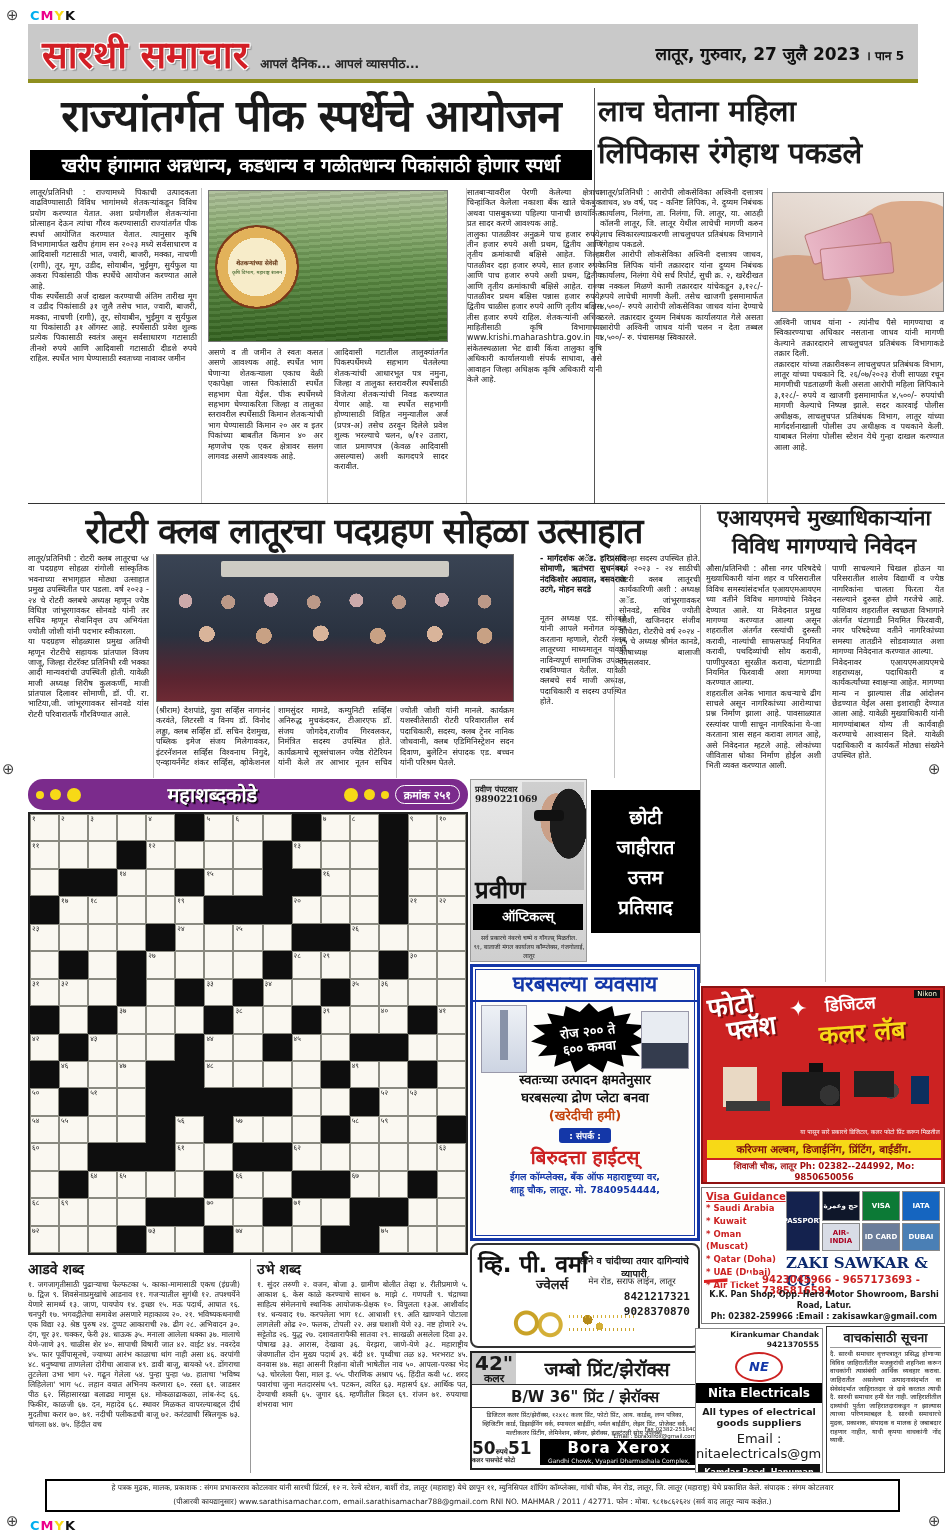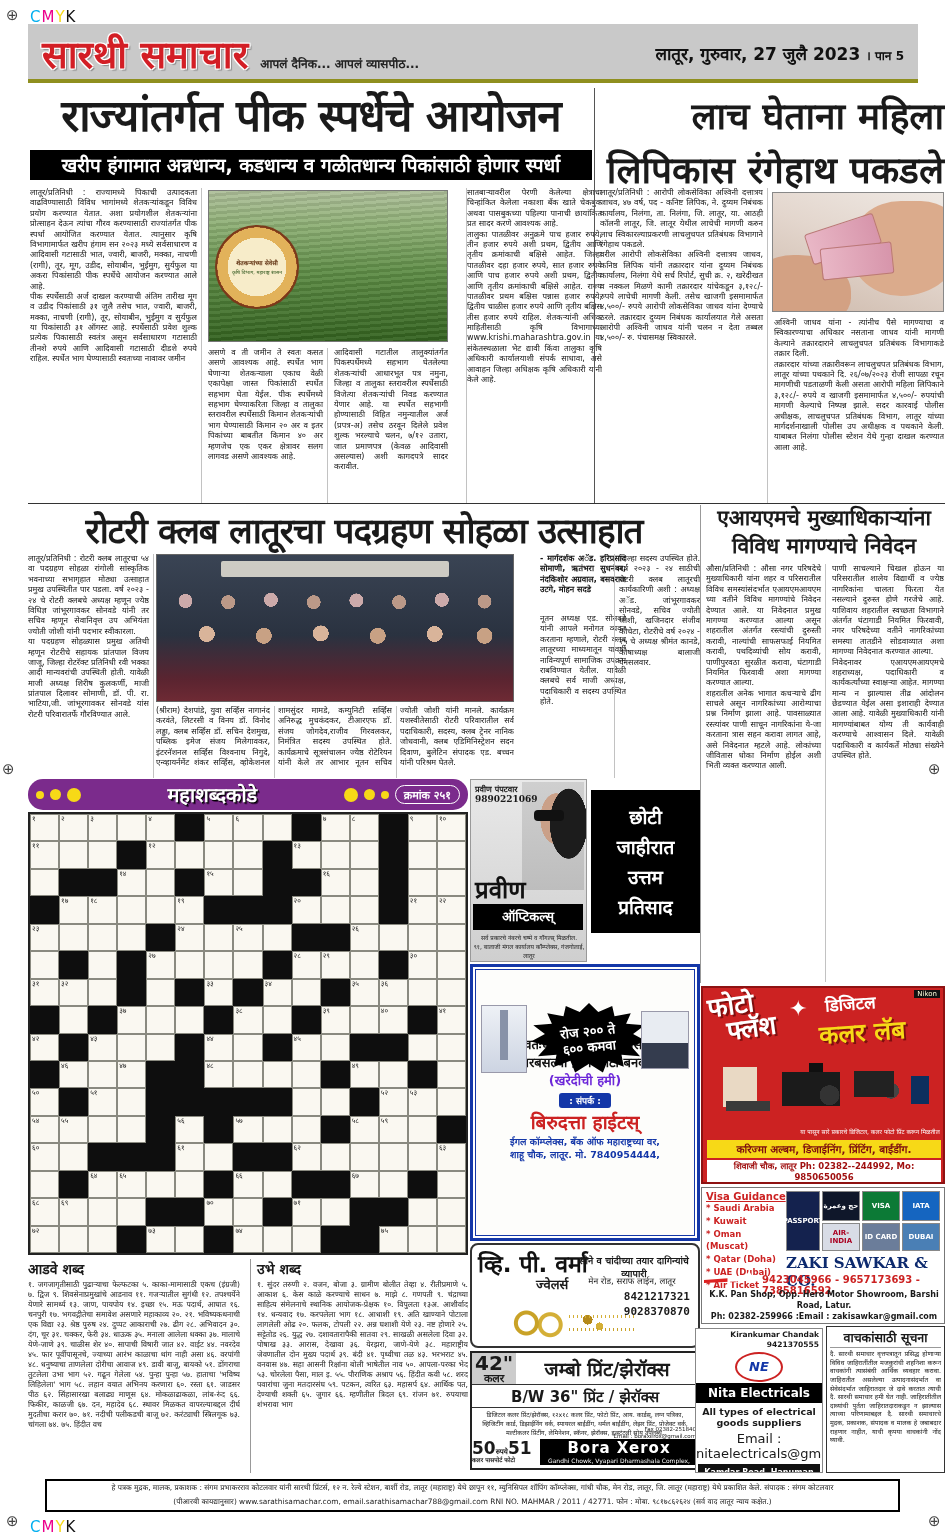--- a/index.html
+++ b/index.html
@@ -1,20 +1,20 @@
 <!DOCTYPE html>
 <html style="--mastred: #d31e25; --maststripe: #c9c9c9; --olive: #8f8f1f; --purple: #7b2b8c; --yellow: #f7d917; --blue: #1437a8; --adred: #cc2222; --cyan: #00aeef; --magenta: #ec008c;"><head>
 <meta charset="utf-8">
 <style>
   html,body{margin:0;padding:0;background:#ffffff;}
   .page{position:relative;width:945px;height:1538px;background:#fff;overflow:hidden;
         font-family:"DejaVu Sans",sans-serif;color:#1a1a1a;}
   .abs{position:absolute;}
   .reg{position:absolute;font-size:15px;color:#444;}
-  .cmyk{position:absolute;font-size:15px;font-weight:normal;letter-spacing:1px;}
+  .cmyk{position:absolute;font-size:13px;font-weight:bold;letter-spacing:1px;}
   .cmyk .c{color:var(--cyan);} .cmyk .m{color:var(--magenta);}
   .cmyk .y{color:var(--yellow);} .cmyk .k{color:#111;}
 
   
   .masthead{left:28px;top:24px;width:890px;height:58px;background:var(--maststripe);
             display:flex;align-items:center;justify-content:space-between;padding:0 14px;box-sizing:border-box;}
   .mast-title{font-family:"DejaVu Serif",serif;font-size:38px;font-weight:bold;color:var(--mastred);
               text-shadow:-1px -1px 0 #fff,1px -1px 0 #fff,-1px 1px 0 #fff,1px 1px 0 #fff,2px 2px 1px #888;}
   .mast-tag{font-size:12px;font-weight:bold;color:#222;margin-left:12px;}
   .mast-date{font-size:17px;font-weight:bold;color:#111;white-space:nowrap;}
@@ -35,21 +35,21 @@
                repeating-linear-gradient(175deg,rgba(255,255,255,.06) 0 3px,rgba(0,0,0,.08) 3px 6px),
                linear-gradient(180deg,#aebf9a 0%,#8fb076 22%,#5d8c45 55%,#33621f 100%);}
   .emblem{position:absolute;left:6px;top:34px;width:84px;height:84px;border-radius:50%;
           background:radial-gradient(circle at 50% 50%, #f7ecc9 0 52%, #e2b25a 52% 70%, #a5522a 70% 100%);
           border:2px solid #7a3a1a;display:flex;flex-direction:column;align-items:center;justify-content:center;
           text-align:center;box-sizing:border-box;}
   .emblem .e1{font-size:6px;font-weight:bold;color:#5a2a0a;width:62px;}
   .emblem .e2{font-size:5px;color:#234d12;width:56px;margin-top:2px;}
 
   
-  .bribe-headline{left:598px;top:90px;width:346px;font-size:37px;font-weight:bold;text-align:right;line-height:1.45;}
+  .bribe-headline{left:598px;top:90px;width:346px;font-size:29px;font-weight:bold;text-align:left;line-height:1.45;}
   .bribe-photo{left:772px;top:192px;width:172px;height:120px;border:1px solid #888;box-sizing:border-box;
                background:linear-gradient(200deg,#efe9e4 0%,#e3d6cd 45%,#cdb9ab 100%);overflow:hidden;}
   .note{position:absolute;width:70px;height:30px;background:linear-gradient(90deg,#e9b7c6,#d795ab);
         border:1px solid #b77;border-radius:3px;}
   .hand{position:absolute;right:-18px;top:8px;width:110px;height:95px;background:#dbab8c;border-radius:50% 40% 60% 50%;}
   .hand2{position:absolute;left:-22px;bottom:-14px;width:100px;height:70px;background:#d3a183;border-radius:45% 55% 40% 60%;}
   .vrule{background:#555;width:1px;}
 
   
   .rotary-headline{left:28px;top:506px;width:672px;font-size:35px;font-weight:bold;text-align:center;
@@ -115,21 +115,21 @@
       clip-path:polygon(50% 0,58% 12%,70% 4%,72% 18%,86% 14%,82% 28%,98% 30%,88% 42%,100% 52%,86% 58%,94% 72%,78% 70%,80% 86%,66% 78%,62% 94%,50% 82%,38% 94%,34% 78%,20% 86%,22% 70%,6% 72%,14% 58%,0 52%,12% 42%,2% 30%,18% 28%,14% 14%,28% 18%,30% 4%,42% 12%);
       display:flex;align-items:center;justify-content:center;}
   .ghar .star span{font-size:13px;font-weight:bold;transform:rotate(-6deg);line-height:1.2;}
   .ghar .mach{position:absolute;left:8px;top:38px;width:44px;height:66px;border:1px solid #99a;
               background:linear-gradient(180deg,#eef1f6,#cdd4e2);}
   .ghar .mach i{position:absolute;left:18px;top:4px;width:8px;height:50px;background:#8892a8;}
   .ghar .pic2{position:absolute;right:8px;top:44px;width:46px;height:56px;border:1px solid #99a;
               background:linear-gradient(180deg,#e8ecf2 55%,#343c4e 56%);}
   .ghar .l1{margin-top:68px;font-size:13px;font-weight:bold;color:#111;}
   .ghar .l2{font-size:13px;font-weight:bold;color:#111;}
-  .ghar .l3{font-size:13px;font-weight:bold;color:#6d28d9;}
+  .ghar .l3{font-size:13px;font-weight:bold;color:#c2410c;}
   .ghar .cont{display:inline-block;margin-top:3px;background:var(--blue);color:#fff;font-size:9px;
               font-weight:bold;padding:1px 10px;border-radius:3px;}
   .ghar .brand{font-size:19px;font-weight:bold;color:var(--adred);margin-top:1px;}
   .ghar .adr{font-size:9.5px;font-weight:bold;color:var(--blue);line-height:1.4;}
 
   .vpv{left:470px;top:1243px;width:230px;height:105px;border:2px solid #333;border-radius:8px;background:#fff;}
   .vpv .nm{position:absolute;left:6px;top:2px;font-size:23px;font-weight:bold;color:#111;}
   .vpv .jw{position:absolute;left:64px;top:30px;font-size:13px;font-weight:bold;}
   .vpv .d1{position:absolute;right:6px;top:9px;width:116px;font-size:9.5px;font-weight:bold;text-align:center;}
   .vpv .d2{position:absolute;right:6px;top:30px;width:120px;font-size:8.5px;text-align:center;}
@@ -724,20 +724,21 @@
   </div>
 
   <div class="ad chhoti">
     <div>छोटी</div>
     <div>जाहीरात</div>
     <div>उत्तम</div>
     <div>प्रतिसाद</div>
   </div>
 
   <div class="ad ghar">
+    <div class="t">घरबसल्या व्यवसाय</div>
     <div class="mach">
         <i></i>
       </div>
     <div class="star">
       <span><span>रोज २०० ते</span><br>
       <span>६०० कमवा</span></span>
     </div>
     <div class="pic2"></div>
     <div class="l1">स्वतःच्या उत्पादन क्षमतेनुसार</div>
     <div class="l2">घरबसल्या द्रोण प्लेटा बनवा</div>

